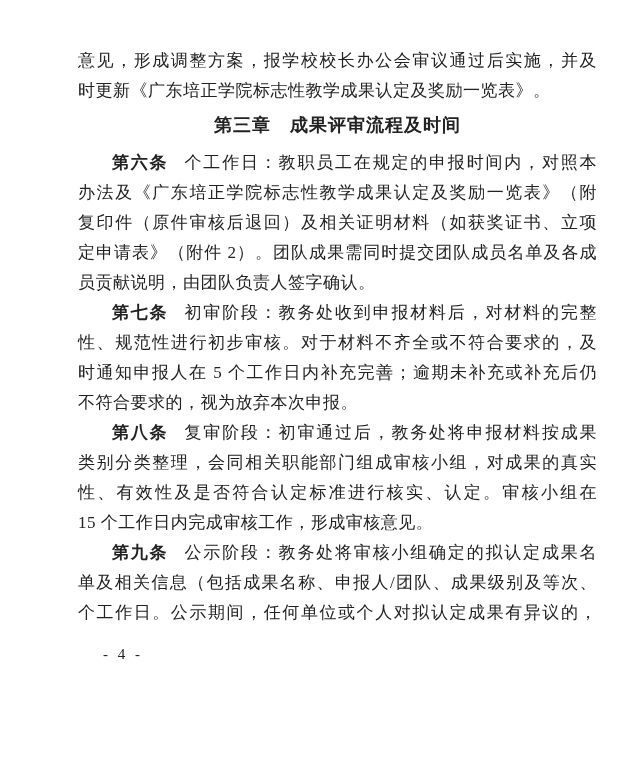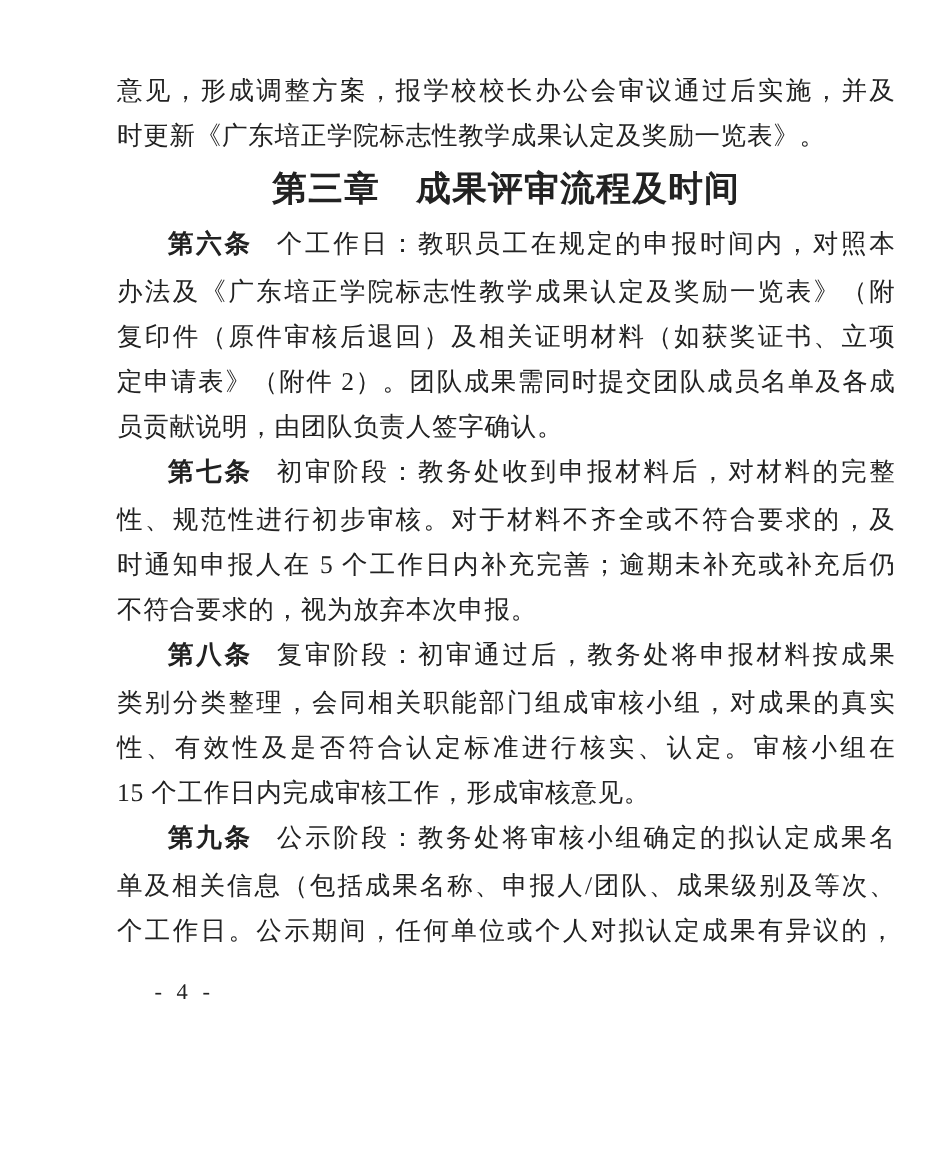--- a/index.html
+++ b/index.html
@@ -26,28 +26,28 @@
     letter-spacing: 0.5px;
   }
   .ln.end {
     text-align: right;
     text-align-last: left;
   }
   .ln.indent {
     text-indent: 2em;
   }
   .lbl {
-    font-family: Liberation Mono, monospace;
+    font-family: Liberation Sans, sans-serif;
     font-weight: bold;
     margin-right: 0.95em;
   }
   .chapter {
     font-family: "Liberation Sans", sans-serif;
     font-weight: bold;
-    font-size: 23px;
+    font-size: 18px;
     line-height: 30px;
     text-align: center;
     margin: 4px 0 8px 0;
     letter-spacing: 1px;
   }
   .footer {
     margin-top: 18px;
     margin-left: 25px;
     font-size: 15px;
     letter-spacing: 3px;

